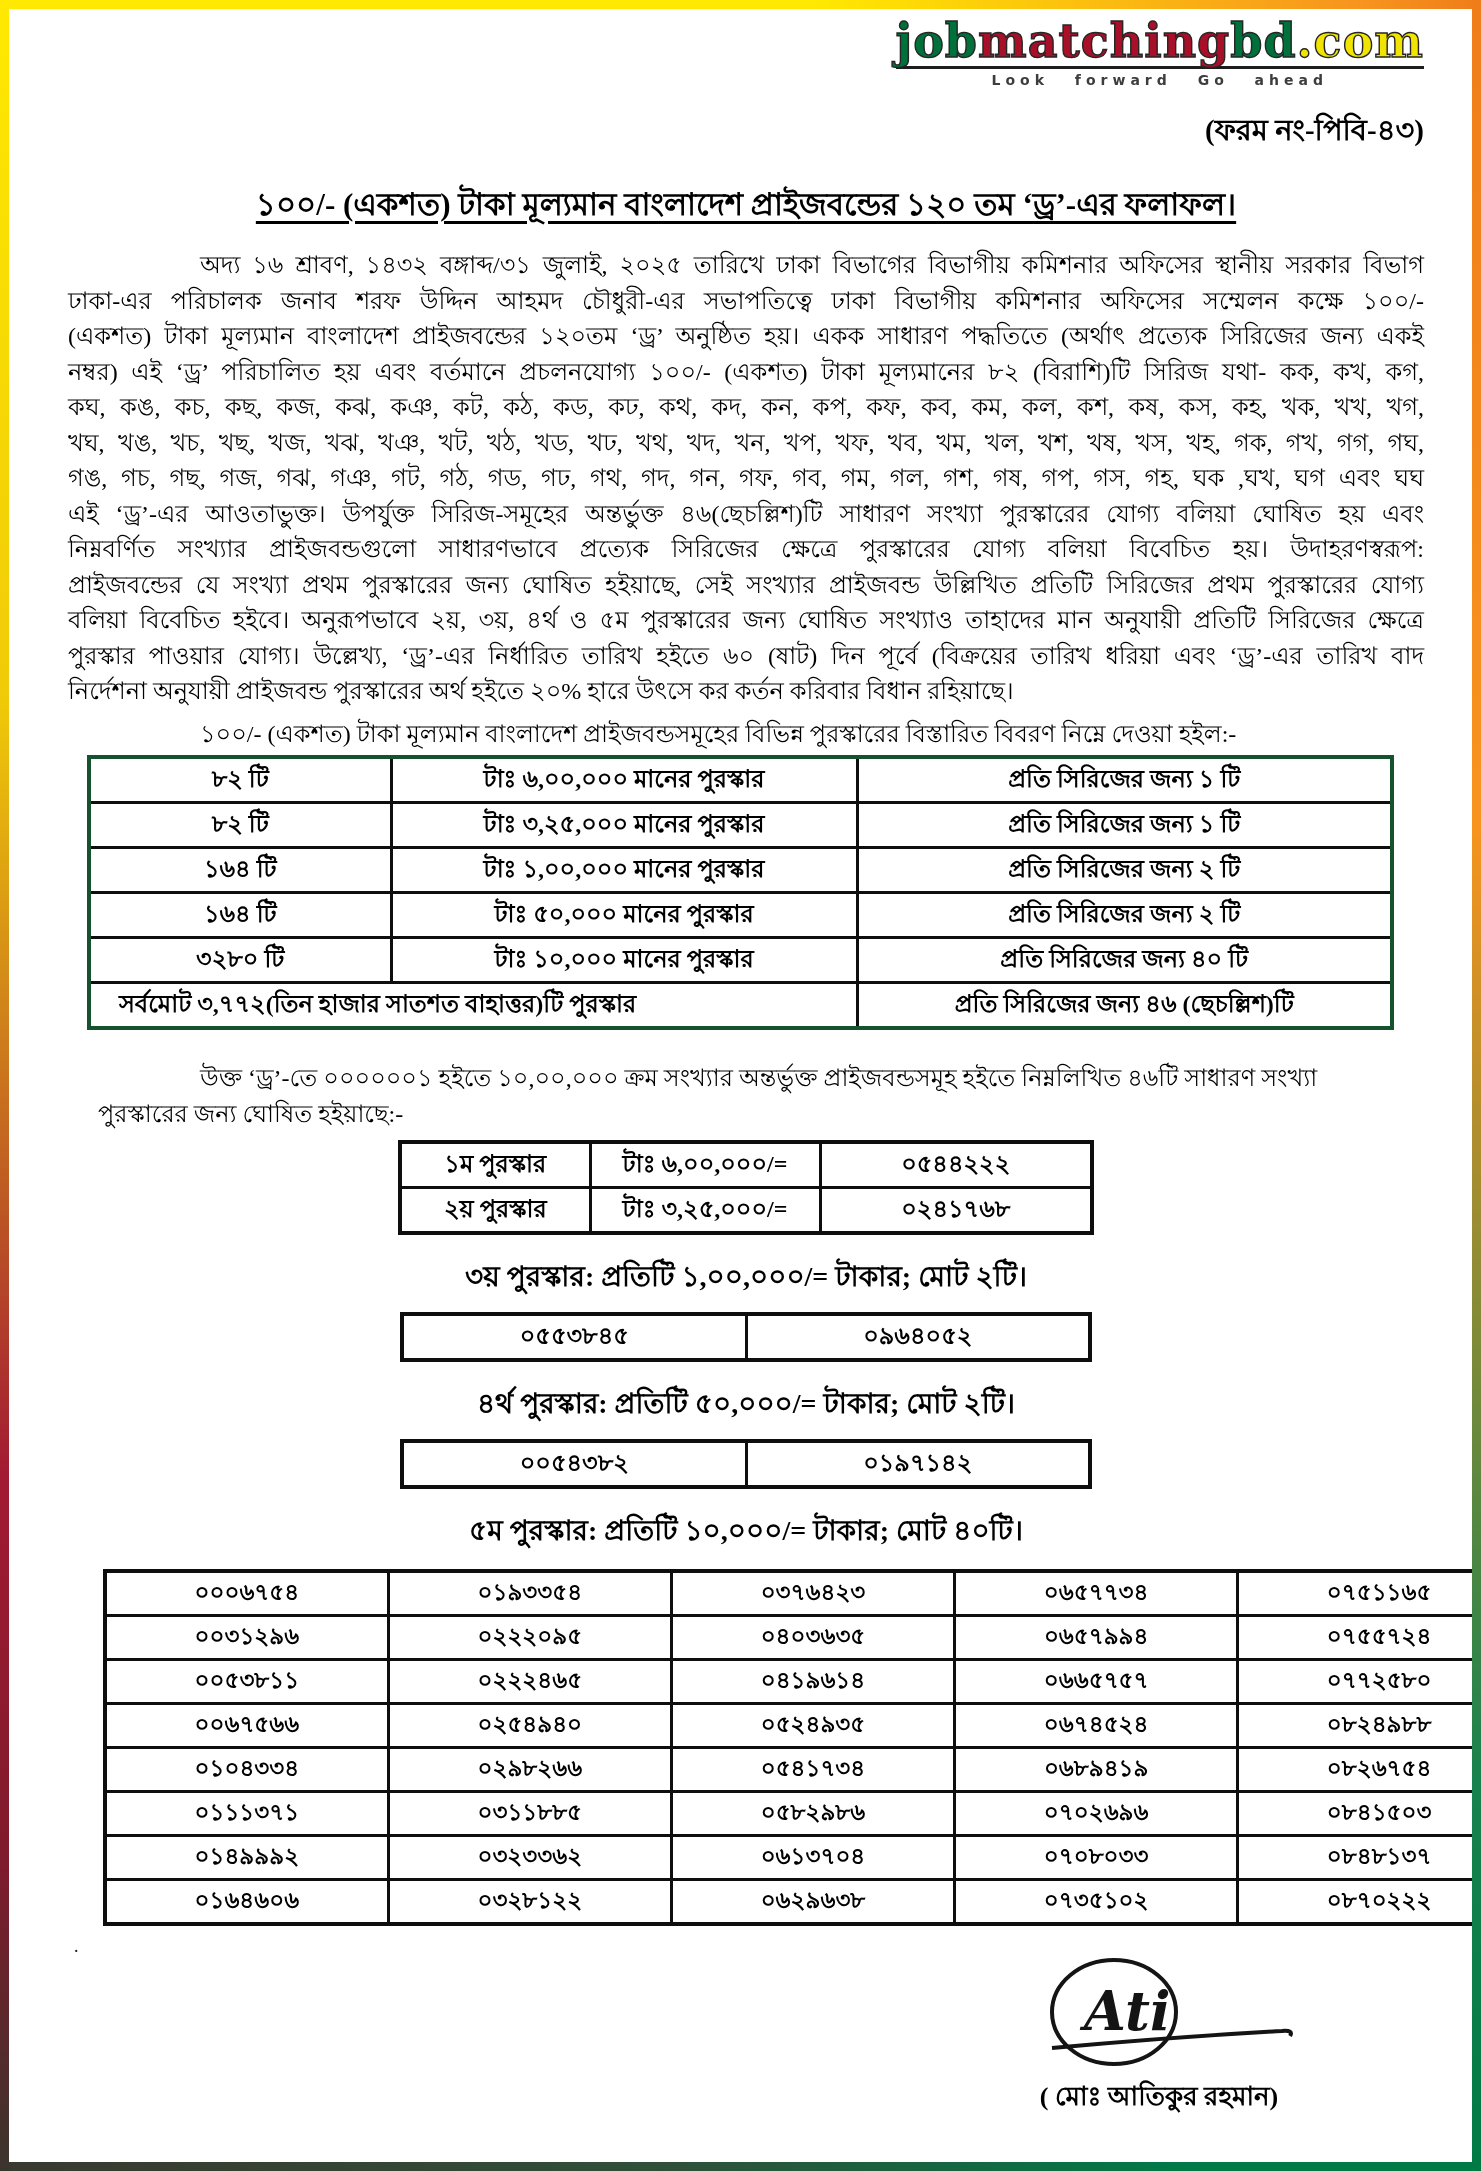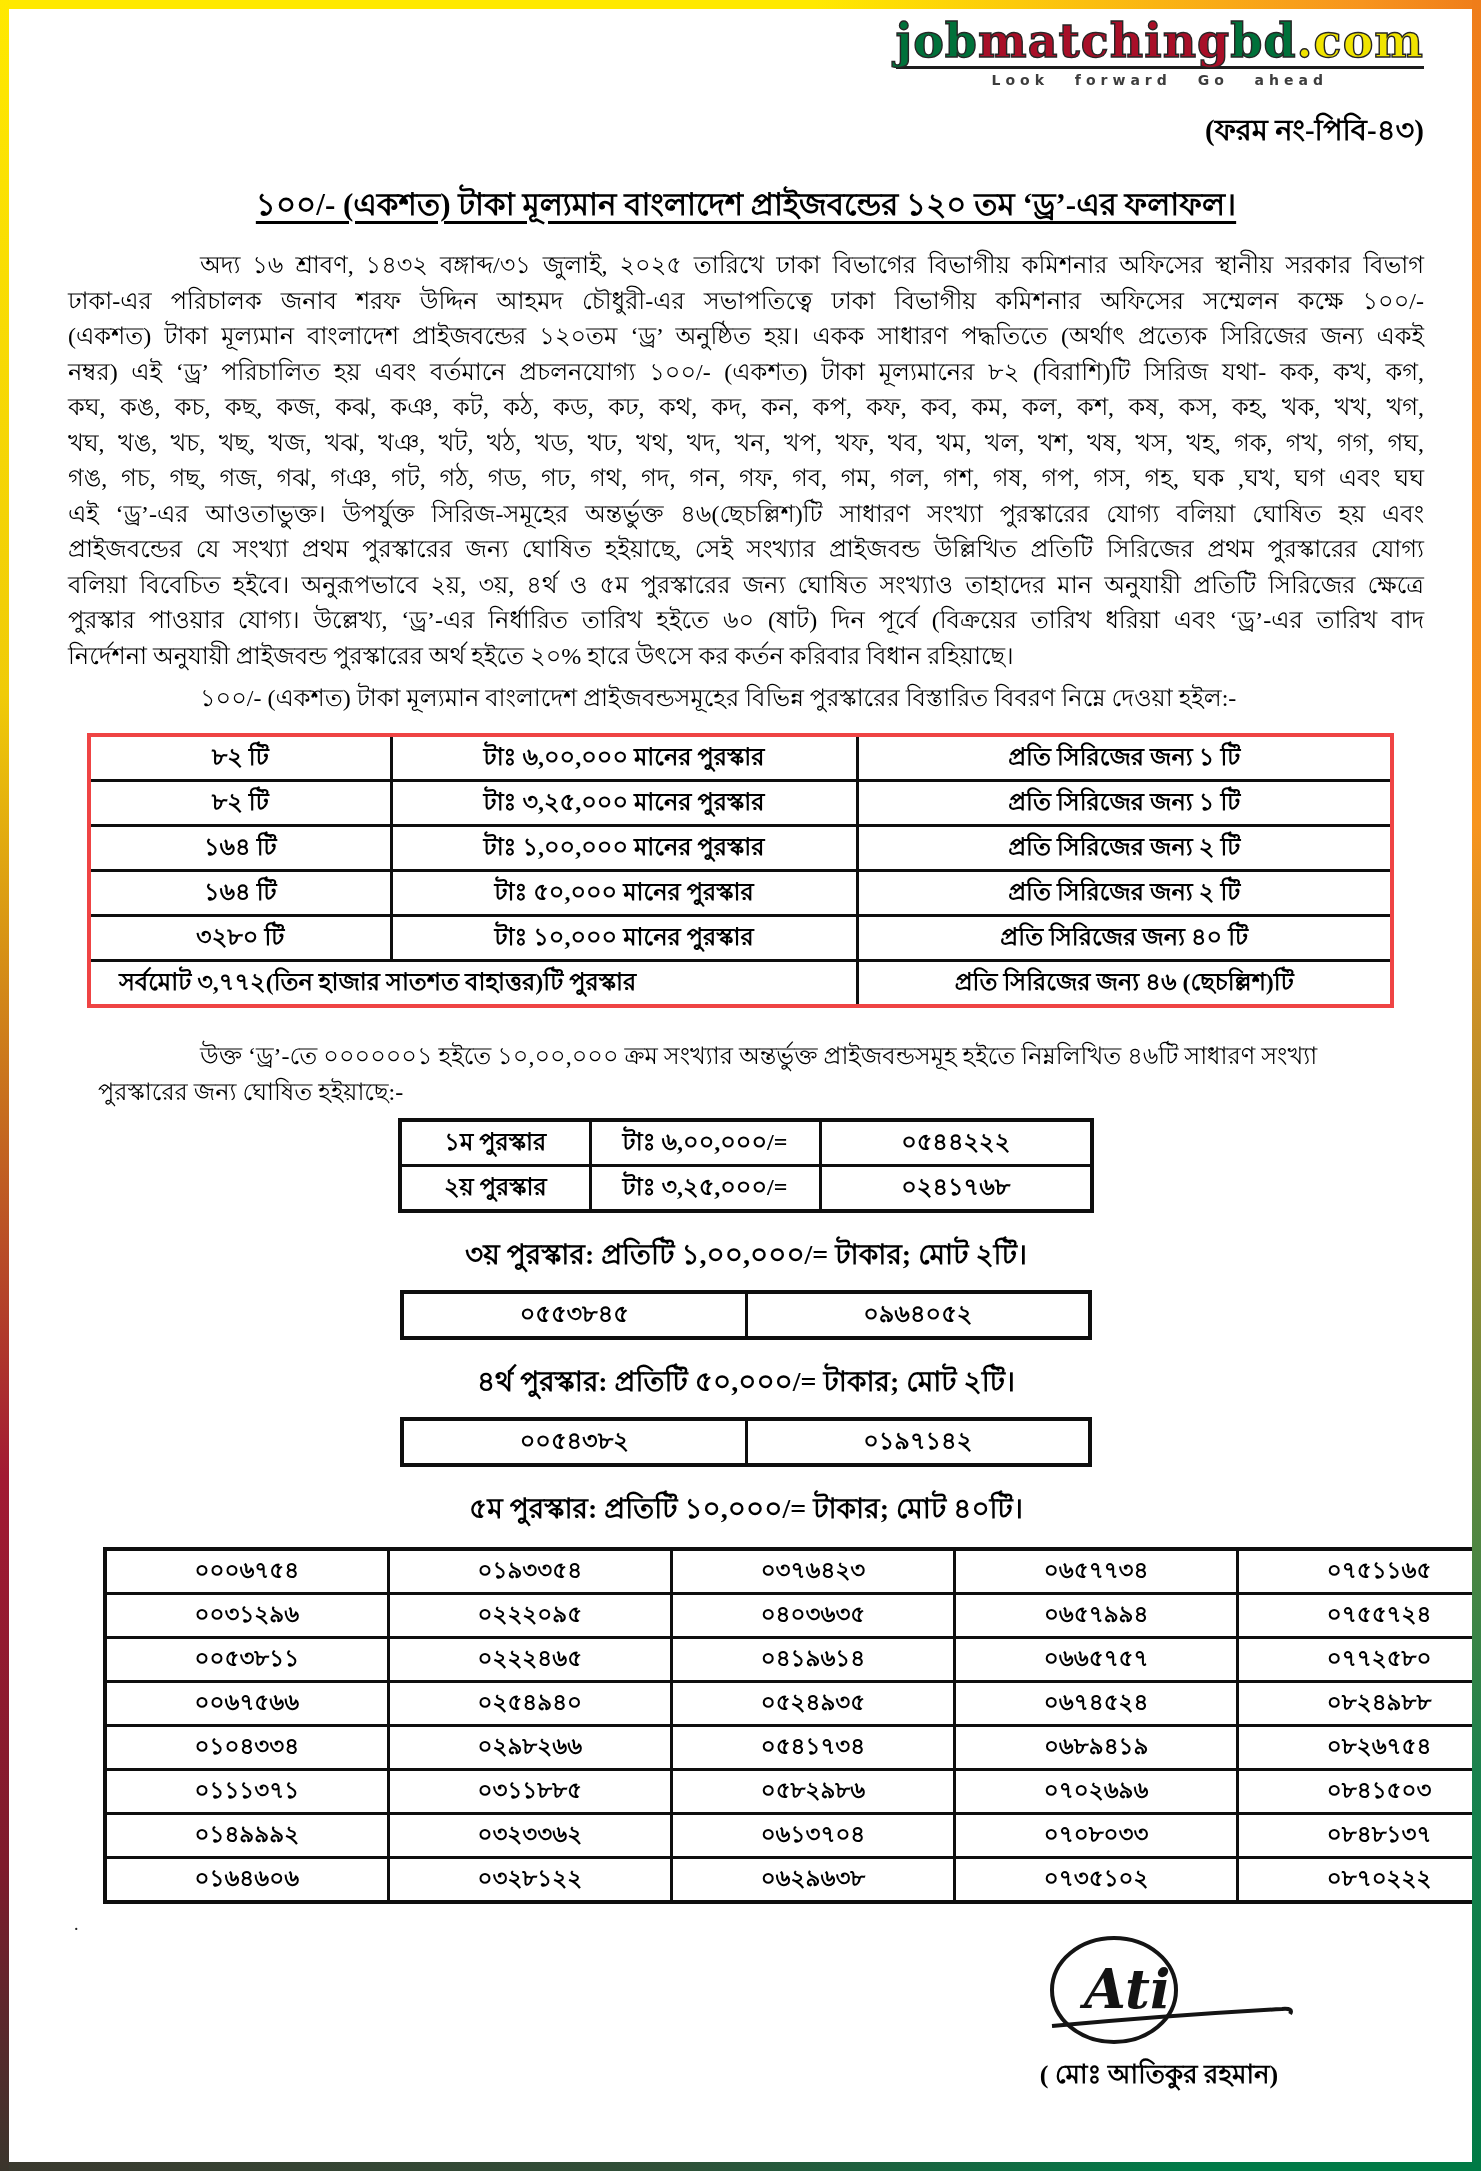--- a/index.html
+++ b/index.html
@@ -34,21 +34,21 @@
   .paragraph{margin-top:16px;font-size:24px;line-height:35.5px;}
   .para-line{text-align:justify;text-align-last:justify;}
   .para-line.first{text-indent:132px;}
   .para-line.last{text-align-last:left;}
 
   .intro{margin-top:5px;font-size:24px;text-indent:132px;}
 
   table{border-collapse:collapse;table-layout:fixed;}
   td{border:3px solid #0e0e0e;text-align:center;font-size:24px;font-weight:bold;padding:1px 6px;}
 
-  .t1{margin-top:14px;margin-left:19px;width:1303px;border:4px solid #ef4444;}
+  .t1{margin-top:0;margin-left:19px;width:1303px;border:4px solid #14532d;}
   .t1 td{height:32px;}
   .t1 .footer-left{text-align:left;padding-left:28px;}
 
   .note{margin-top:30px;font-size:24px;line-height:36px;}
   .note-line.indent{text-indent:132px;}
   .note-line2{padding-left:30px;}
 
   .t2{margin:8px auto 0;width:692px;border:4px solid #0e0e0e;}
   .t2 td{height:36px;}
 
@@ -88,20 +88,21 @@
 
     <div class="paragraph" id="paragraph">
         <div class="para-line first">অদ্য ১৬ শ্রাবণ, ১৪৩২ বঙ্গাব্দ/৩১ জুলাই, ২০২৫ তারিখে ঢাকা বিভাগের বিভাগীয় কমিশনার অফিসের স্থানীয় সরকার বিভাগ</div>
         <div class="para-line">ঢাকা-এর পরিচালক জনাব শরফ উদ্দিন আহমদ চৌধুরী-এর সভাপতিত্বে ঢাকা বিভাগীয় কমিশনার অফিসের সম্মেলন কক্ষে ১০০/-</div>
         <div class="para-line">(একশত) টাকা মূল্যমান বাংলাদেশ প্রাইজবন্ডের ১২০তম ‘ড্র’ অনুষ্ঠিত হয়। একক সাধারণ পদ্ধতিতে (অর্থাৎ প্রত্যেক সিরিজের জন্য একই</div>
         <div class="para-line">নম্বর) এই ‘ড্র’ পরিচালিত হয় এবং বর্তমানে প্রচলনযোগ্য ১০০/- (একশত) টাকা মূল্যমানের ৮২ (বিরাশি)টি সিরিজ যথা- কক, কখ, কগ,</div>
         <div class="para-line">কঘ, কঙ, কচ, কছ, কজ, কঝ, কঞ, কট, কঠ, কড, কঢ, কথ, কদ, কন, কপ, কফ, কব, কম, কল, কশ, কষ, কস, কহ, খক, খখ, খগ,</div>
         <div class="para-line">খঘ, খঙ, খচ, খছ, খজ, খঝ, খঞ, খট, খঠ, খড, খঢ, খথ, খদ, খন, খপ, খফ, খব, খম, খল, খশ, খষ, খস, খহ, গক, গখ, গগ, গঘ,</div>
         <div class="para-line">গঙ, গচ, গছ, গজ, গঝ, গঞ, গট, গঠ, গড, গঢ, গথ, গদ, গন, গফ, গব, গম, গল, গশ, গষ, গপ, গস, গহ, ঘক ,ঘখ, ঘগ এবং ঘঘ</div>
         <div class="para-line">এই ‘ড্র’-এর আওতাভুক্ত। উপর্যুক্ত সিরিজ-সমূহের অন্তর্ভুক্ত ৪৬(ছেচল্লিশ)টি সাধারণ সংখ্যা পুরস্কারের যোগ্য বলিয়া ঘোষিত হয় এবং</div>
+        <div class="para-line">নিম্নবর্ণিত সংখ্যার প্রাইজবন্ডগুলো সাধারণভাবে প্রত্যেক সিরিজের ক্ষেত্রে পুরস্কারের যোগ্য বলিয়া বিবেচিত হয়। উদাহরণস্বরূপ:</div>
         <div class="para-line">প্রাইজবন্ডের যে সংখ্যা প্রথম পুরস্কারের জন্য ঘোষিত হইয়াছে, সেই সংখ্যার প্রাইজবন্ড উল্লিখিত প্রতিটি সিরিজের প্রথম পুরস্কারের যোগ্য</div>
         <div class="para-line">বলিয়া বিবেচিত হইবে। অনুরূপভাবে ২য়, ৩য়, ৪র্থ ও ৫ম পুরস্কারের জন্য ঘোষিত সংখ্যাও তাহাদের মান অনুযায়ী প্রতিটি সিরিজের ক্ষেত্রে</div>
         <div class="para-line">পুরস্কার পাওয়ার যোগ্য। উল্লেখ্য, ‘ড্র’-এর নির্ধারিত তারিখ হইতে ৬০ (ষাট) দিন পূর্বে (বিক্রয়ের তারিখ ধরিয়া এবং ‘ড্র’-এর তারিখ বাদ</div>
         <div class="para-line last">নির্দেশনা অনুযায়ী প্রাইজবন্ড পুরস্কারের অর্থ হইতে ২০% হারে উৎসে কর কর্তন করিবার বিধান রহিয়াছে।</div>
       </div>
 
     <div class="intro">১০০/- (একশত) টাকা মূল্যমান বাংলাদেশ প্রাইজবন্ডসমূহের বিভিন্ন পুরস্কারের বিস্তারিত বিবরণ নিম্নে দেওয়া হইল:-</div>
 
     <table class="t1">
       <colgroup>

